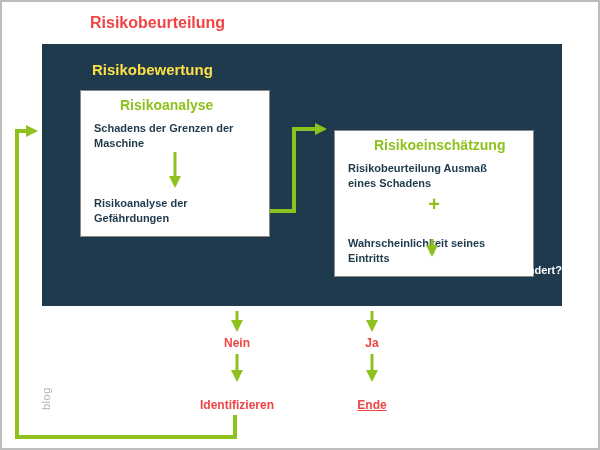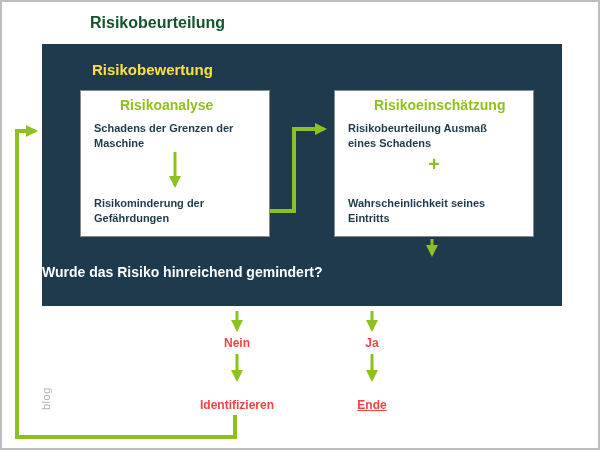--- a/index.html
+++ b/index.html
@@ -7,53 +7,53 @@
     position:relative;
     width:600px;height:450px;
     box-sizing:border-box;
     border:2px solid #bdbdbd;
     background:#ffffff;
     font-family:"Liberation Sans", sans-serif;
     overflow:hidden;
   }
   .page-title{
     position:absolute;left:88px;top:12px;margin:0;
-    font-size:16px;font-weight:bold;color:#14532d;
+    font-size:16px;font-weight:bold;color:#ef4444;
   }
   .panel{
     position:absolute;left:40px;top:42px;width:520px;height:262px;
     background:#1e3a4c;
   }
   .panel-title{
     position:absolute;left:50px;top:17px;
     font-size:15px;font-weight:bold;color:#fde047;
   }
   .box{
     position:absolute;top:46px;height:147px;
     background:#ffffff;border:1px solid #8a8a8a;box-sizing:border-box;
   }
   .box.analysis{left:38px;width:190px;}
-  .box.estimation{left:292px;width:200px;}
+  .box.estimation{left:292px;width:200px;margin-top:40px;}
   .box-title{
     position:absolute;left:13px;top:6px;
     font-size:14px;font-weight:bold;color:#8dc21e;padding-left:26px;
   }
   .box-text{
     position:absolute;left:13px;margin:0;width:160px;
     font-size:11px;font-weight:bold;color:#1e3a4c;line-height:1.35;
   }
   .box-text.row1{top:30px;}
   .box-text.row2{top:105px;}
   .plus-sign{
     position:absolute;left:0;top:62px;width:100%;
     text-align:center;font-size:20px;font-weight:bold;color:#8dc21e;
   }
   .question{
     position:absolute;left:0;top:220px;width:100%;
-    text-align:left;font-size:14px;font-weight:bold;color:#ffffff;
+    text-align:right;font-size:11px;font-weight:bold;color:#ffffff;
   }
   .flow-label{
     position:absolute;
     font-size:12px;font-weight:bold;color:#ef4444;text-align:center;
   }
   .flow-label.nein{left:210px;top:334px;width:50px;}
   .flow-label.ja{left:345px;top:334px;width:50px;}
   .flow-label.risikominderung{left:175px;top:396px;width:120px;}
   .flow-label.ende{left:340px;top:396px;width:60px;text-decoration:underline;}
   .watermark{
@@ -71,21 +71,21 @@
 <div class="canvas">
 
   <h1 class="page-title">Risikobeurteilung</h1>
 
   <div class="panel">
     <div class="panel-title">Risikobewertung</div>
 
     <div class="box analysis">
       <div class="box-title">Risikoanalyse</div>
       <p class="box-text row1">Schadens der Grenzen der Maschine</p>
-      <p class="box-text row2">Risikominderung der Gefährdungen</p>
+      <p class="box-text row2">Risikoanalyse der Gefährdungen</p>
     </div>
 
     <div class="box estimation">
       <div class="box-title">Risikoeinschätzung</div>
       <p class="box-text row1">Risikobeurteilung Ausmaß eines Schadens</p>
       <div class="plus-sign">+</div>
       <p class="box-text row2">Wahrscheinlichkeit seines Eintritts</p>
     </div>
 
     <div class="question">Wurde das Risiko hinreichend gemindert?</div>

